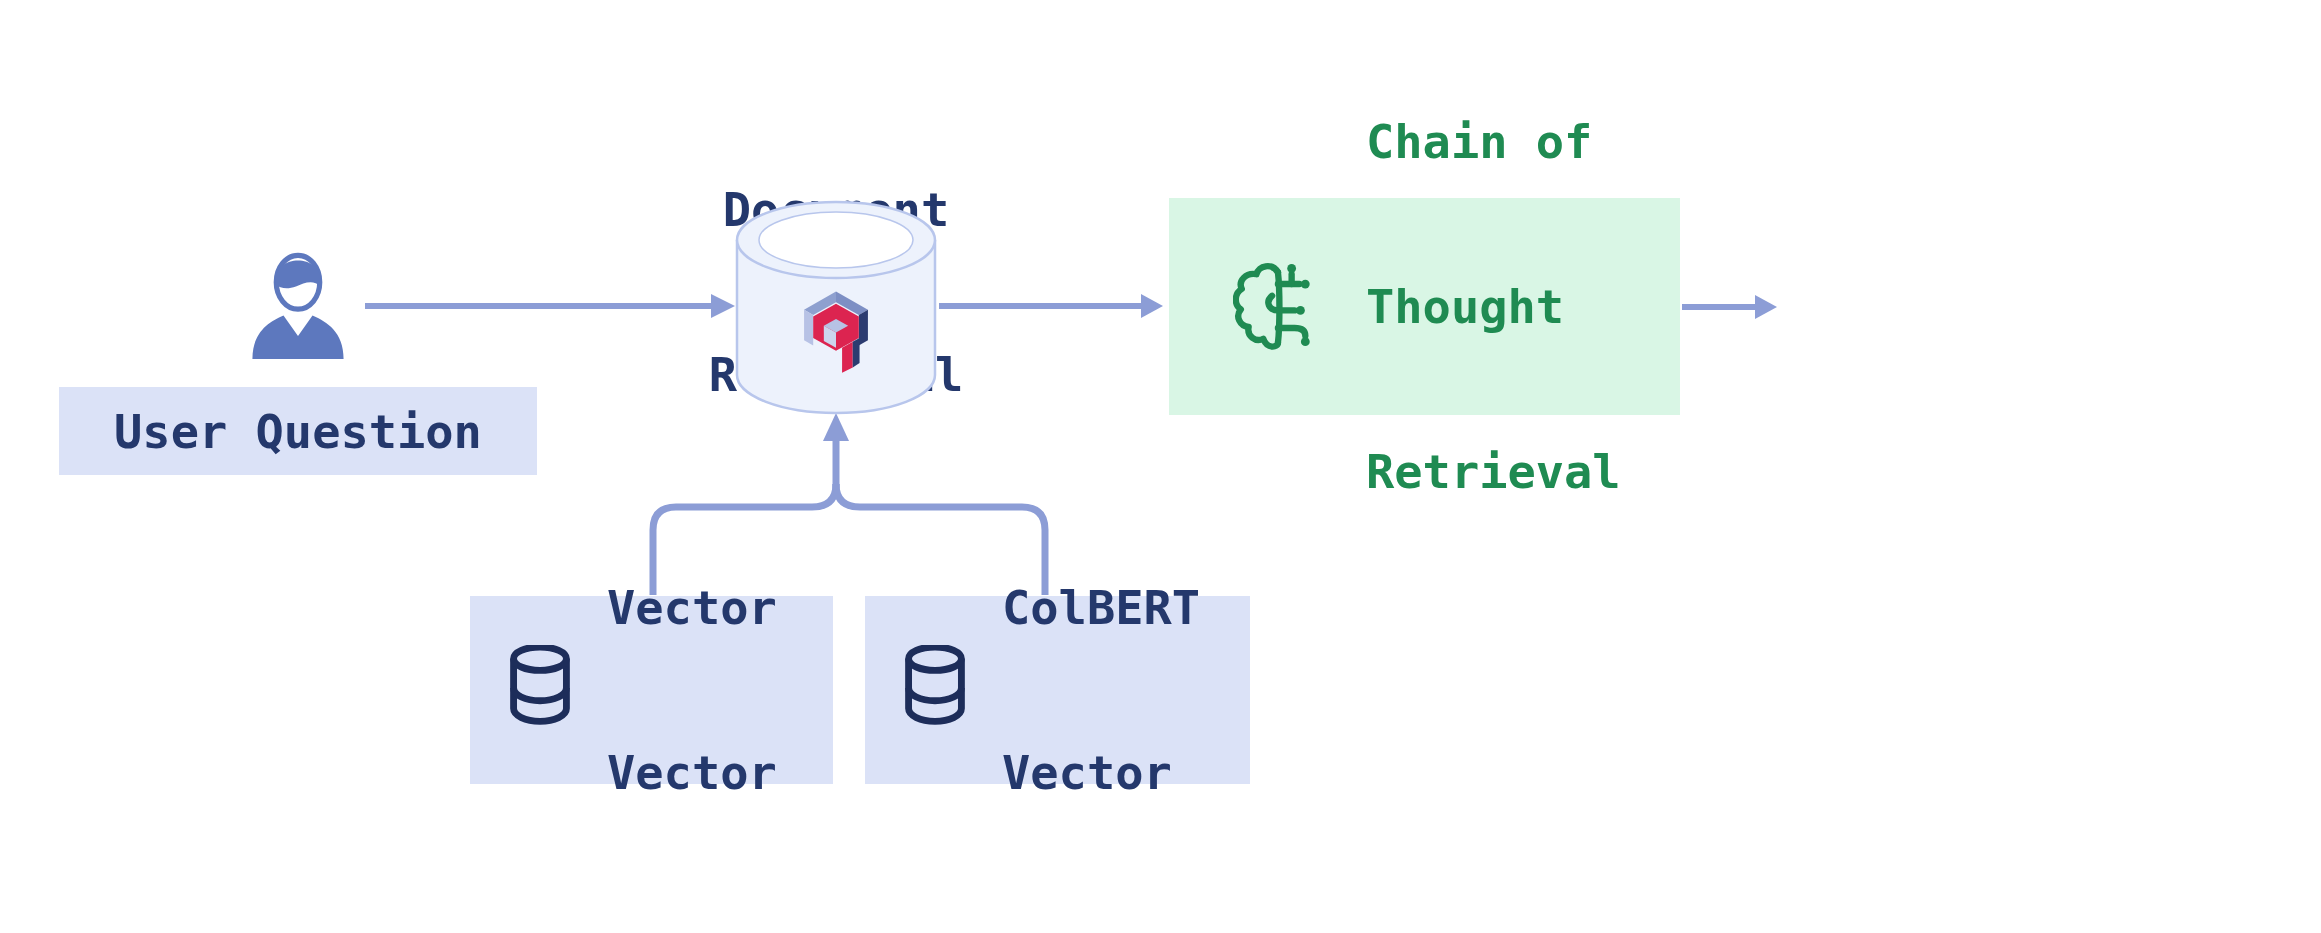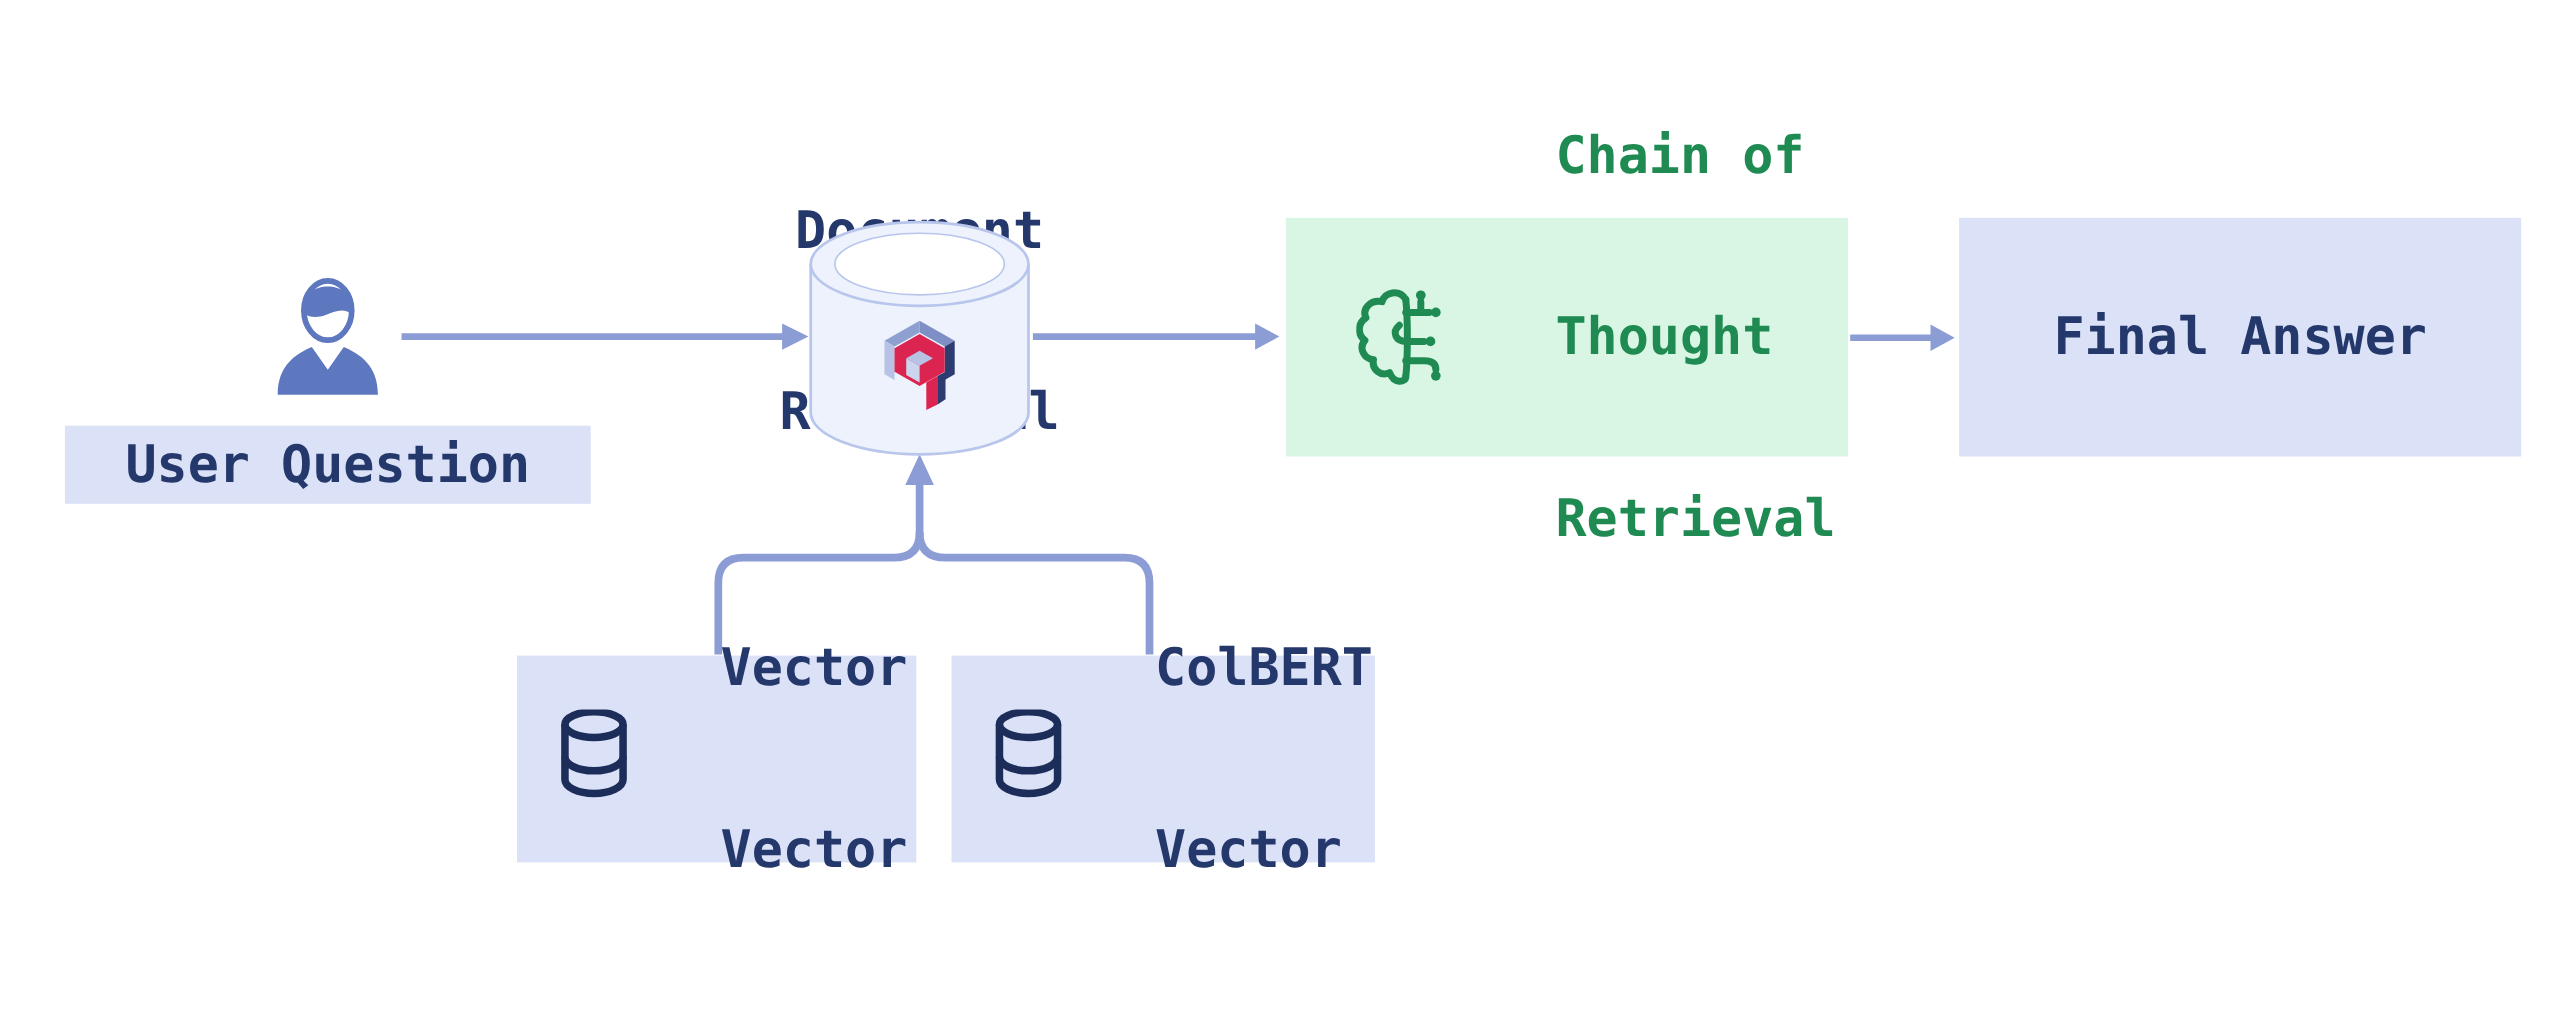--- a/index.html
+++ b/index.html
@@ -2,21 +2,21 @@
 <html style="--canvas-bg: #ffffff; --navy-text: #24386c; --box-lavender: #dbe2f7; --box-mint: #d9f6e5; --green: #1f8b52; --connector: #8c9dd6; --person-blue: #5d78be; --cylinder-fill: #edf2fc; --cylinder-stroke: #b8c6ec; --cylinder-top-fill: #ffffff; --db-icon-navy: #1d2d5a; --qdrant-red: #dc2450; --qdrant-navy: #2c3c70; --qdrant-light: #b7c2e5; --qdrant-mid: #8ea0cf; --qdrant-mid-dark: #7d8fc4; --qdrant-pale: #ccd5ee;"><head>
 <meta charset="utf-8">
 <style>
   html,body{margin:0;padding:0;}
   body{background:var(--canvas-bg,#fff);font-family:"DejaVu Sans Mono","Liberation Mono",monospace;}
   #canvas{position:relative;width:2321px;height:933px;background:var(--canvas-bg,#fff);overflow:hidden;}
   .abs{position:absolute;}
   .mono{font-family:"DejaVu Sans Mono","Liberation Mono",monospace;font-weight:bold;
         font-size:47px;line-height:55px;color:var(--navy-text);white-space:pre;}
   
-  .node-box{position:absolute;display:flex;align-items:center;justify-content:center;gap:48px;}
+  .node-box{position:absolute;display:flex;align-items:center;justify-content:center;}
   .lavender{background:var(--box-lavender);}
   .mint{background:var(--box-mint);}
   .green-text{color:var(--green);}
   
   #retrieval-title{position:absolute;left:636px;top:72px;width:400px;text-align:center;}
   
   #cot-box{justify-content:flex-start;padding-left:64px;box-sizing:border-box;}
   #cot-box .icon-wrap{margin-right:47px;flex:0 0 auto;display:flex;}
   
   .db-box{justify-content:flex-start;padding-left:29px;box-sizing:border-box;}
@@ -75,21 +75,21 @@
       <polygon points="72,68 81,63 81,96 72,102" fill="var(--qdrant-navy)"></polygon>
     </g>
   </svg>
 
   <svg class="abs" style="left:240px;top:248px" width="116" height="112" viewBox="0 0 112 106">
     <ellipse cx="56" cy="32" rx="21" ry="26" fill="#ffffff" stroke="var(--person-blue)" stroke-width="5"></ellipse>
     <path d="M34,32 C33,4 79,4 78,32 L78,36 C70,29 62,33 54,36 C46,39 39,38 34,34 Z" fill="var(--person-blue)"></path>
     <path d="M12,106 C12,80 28,70 42,64 L56,84 L70,64 C84,70 100,80 100,106 Z" fill="var(--person-blue)"></path>
   </svg>
 
-  <div class="node-box lavender" style="left:59px;top:387px;width:478px;height:71px">
+  <div class="node-box lavender" style="left:59px;top:387px;width:478px;height:88px">
     <span class="mono">User Question</span>
   </div>
 
   <div id="cot-box" class="node-box mint" style="left:1169px;top:198px;width:511px;height:217px">
     <span class="icon-wrap">
       <svg width="86" height="95" viewBox="0 0 88 96" fill="none" stroke="var(--green)" stroke-width="6.5" stroke-linecap="round" stroke-linejoin="round">
         <path d="M46,13 C48,30 48,68 46,85"></path>
         <path d="M46,13 C40,3 26,6 24,15 C13,13 5,22 9,30 C1,35 1,46 8,51 C2,58 7,68 16,69 C14,78 23,85 31,81 C35,92 46,90 46,85"></path>
         <path d="M46,25 H68"></path>
         <path d="M60,25 V15"></path>
@@ -101,23 +101,20 @@
         <circle cx="74" cy="84" r="4.5" fill="var(--green)" stroke="none"></circle>
       </svg>
     </span>
     <span class="mono green-text">
       <div>Chain of</div>
       <div>Thought</div>
       <div>Retrieval</div>
     </span>
   </div>
 
-  <div class="node-box lavender" style="left:1781px;top:198px;width:511px;height:217px">
-    <span class="mono">Final Answer</span>
-  </div>
 
   <div class="node-box db-box lavender" style="left:470px;top:596px;width:363px;height:188px">
     <span class="icon-wrap">
       <svg width="82" height="90" viewBox="0 0 80 92" fill="none" stroke="var(--db-icon-navy)" stroke-width="7">
         <path d="M13,14 V65 A27,13 0 0 0 67,65 V14"></path>
         <path d="M13,44 A27,13 0 0 0 67,44"></path>
         <ellipse cx="40" cy="14" rx="27" ry="12"></ellipse>
       </svg>
     </span>
     <span class="mono">

